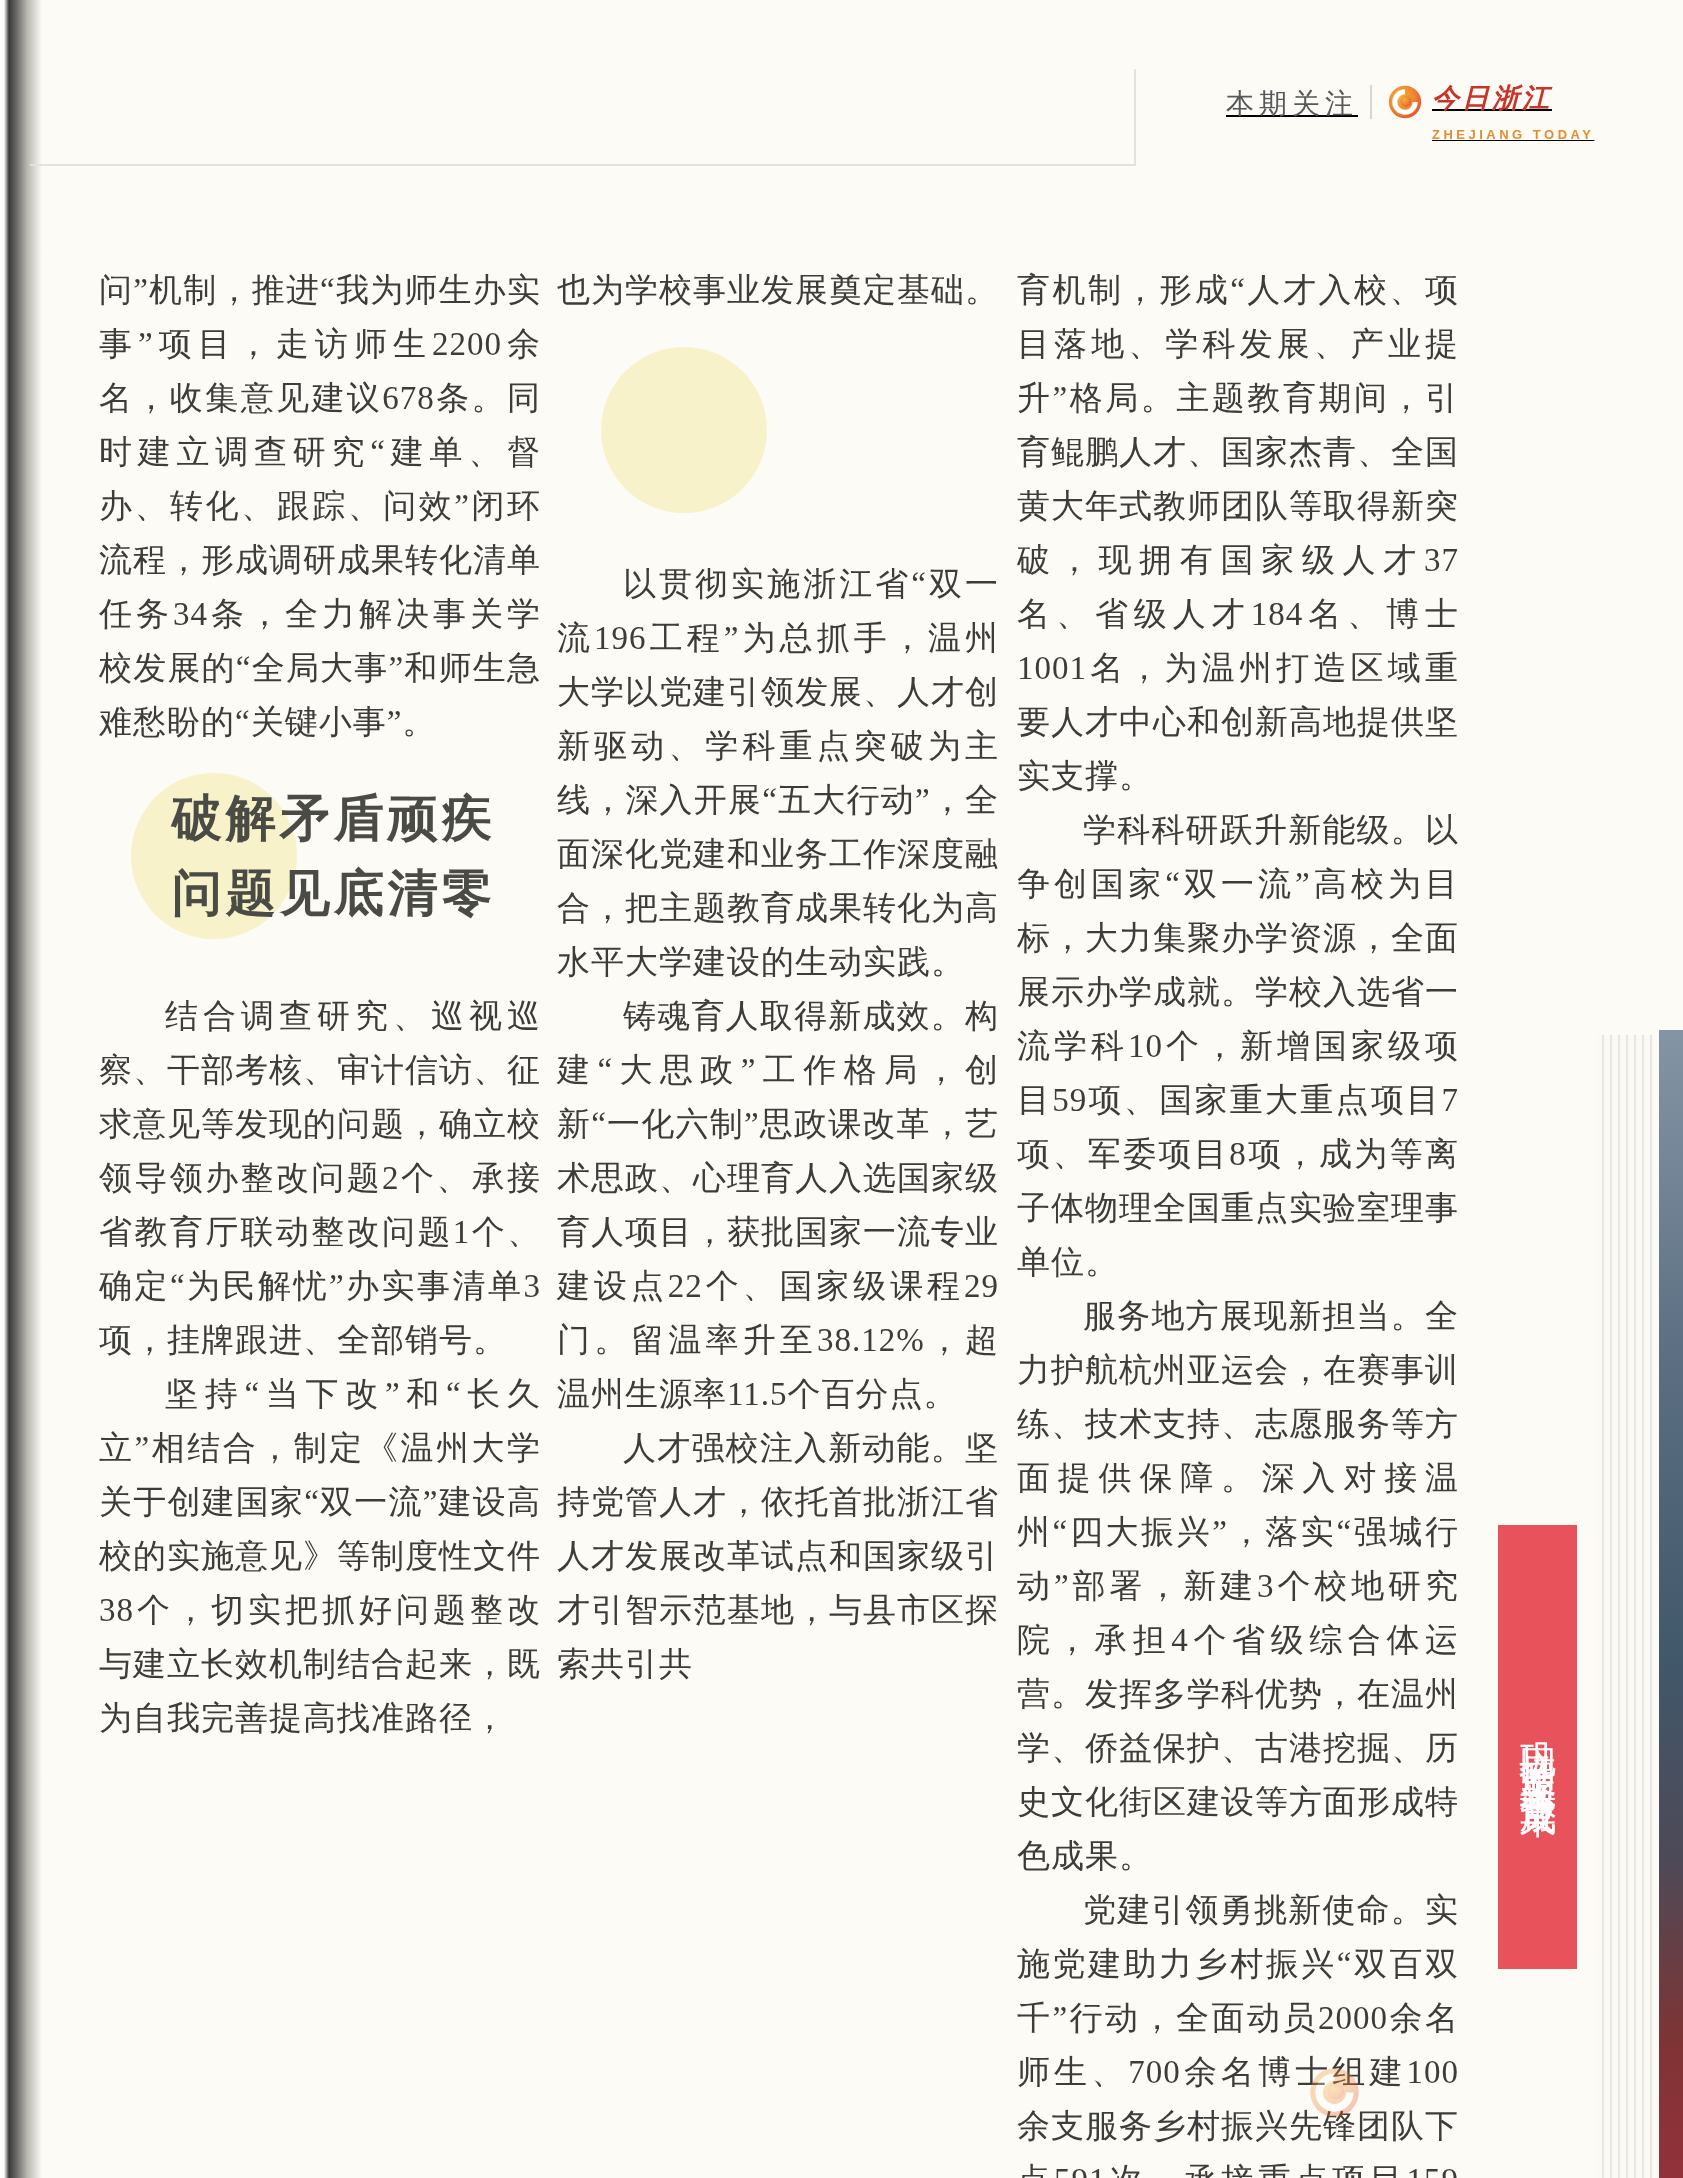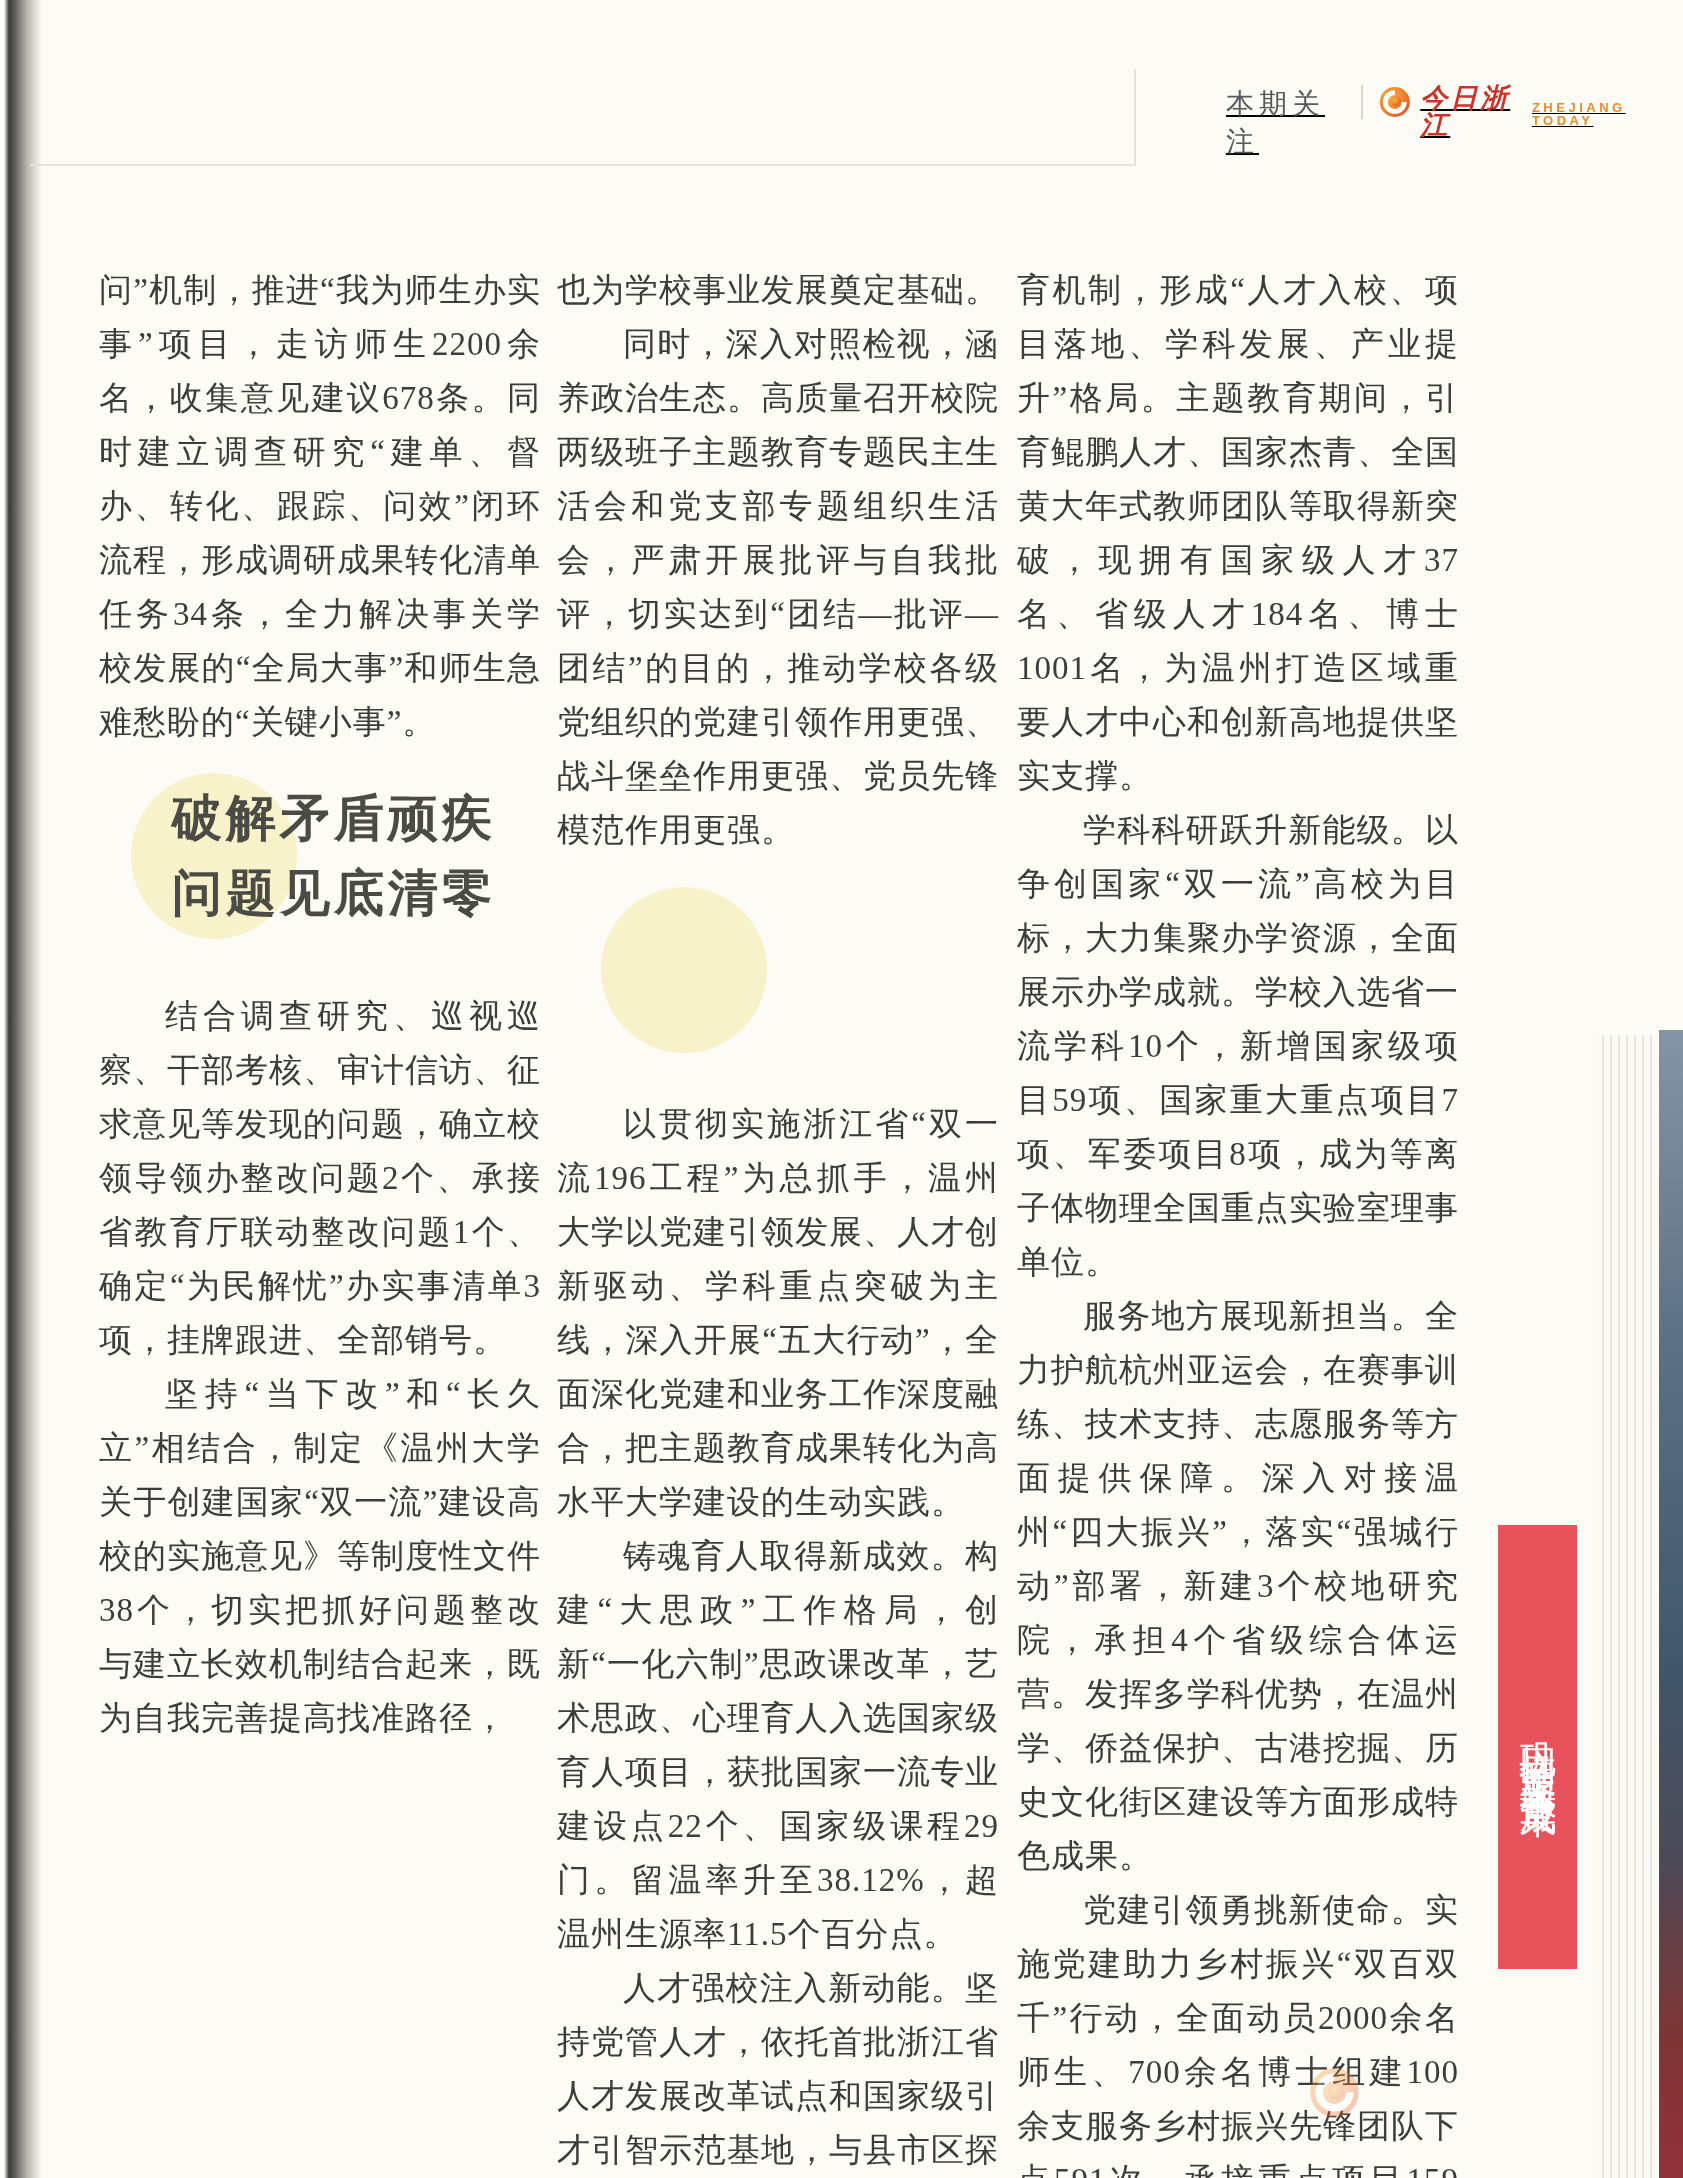--- a/index.html
+++ b/index.html
@@ -11,21 +11,21 @@
   .underpage{position:absolute;left:30px;top:69px;width:1104px;height:95px;
     border-right:2px solid #e4e2db;border-bottom:2px solid #e4e2db;}
   .edge-lines{position:absolute;right:30px;top:1035px;bottom:0;width:57px;opacity:.75;
     background:repeating-linear-gradient(90deg,#faf9f4 0 6px,#e1dfd8 6px 8px);}
   .edge-strip{position:absolute;right:0;top:1030px;bottom:0;width:24px;
     background:linear-gradient(180deg,#8495a5 0%,#5d7083 28%,#41576a 55%,#4d4a58 72%,#7e3434 88%,#93313a 100%);}
   
   .hdr{position:absolute;left:1226px;top:85px;height:51px;display:flex;align-items:flex-start;text-decoration:underline;}
   .hdr .section{font-family:"Liberation Sans","DejaVu Sans",sans-serif;font-size:28px;color:#57585a;letter-spacing:5px;}
   .hdr .divider{width:2px;height:34px;background:#d8d6d0;margin:0 16px 0 12px;}
-  .brand{display:flex;flex-direction:row;line-height:1;margin-left:10px;}
+  .brand{display:flex;flex-direction:column;line-height:1;margin-left:10px;}
   .brand-cn{font-size:27px;font-weight:bold;color:#c9342a;letter-spacing:3px;font-style:italic;}
   .brand-en{font-size:13px;color:#e58c2d;letter-spacing:3.5px;margin-top:16px;font-family:"Liberation Sans",sans-serif;font-weight:bold;}
   
   .col{position:absolute;top:263px;width:442px;font-size:33px;line-height:54px;color:#3c3c3a;
        text-align:justify;text-justify:inter-ideograph;letter-spacing:1px;}
   .col p{margin:0;}
   .col p.ind{text-indent:2em;}
   .c1{left:99px;} .c2{left:557px;} .c3{left:1017px;}
   
   .subhead{position:relative;height:196px;margin:24px 0 20px;}
@@ -84,21 +84,20 @@
         <div>破解矛盾顽疾</div>
         <div>问题见底清零</div>
       </div>
     </div>
     <p class="ind">结合调查研究、巡视巡察、干部考核、审计信访、征求意见等发现的问题，确立校领导领办整改问题2个、承接省教育厅联动整改问题1个、确定“为民解忧”办实事清单3项，挂牌跟进、全部销号。</p>
     <p class="ind">坚持“当下改”和“长久立”相结合，制定《温州大学关于创建国家“双一流”建设高校的实施意见》等制度性文件38个，切实把抓好问题整改与建立长效机制结合起来，既为自我完善提高找准路径，</p>
   </section>
 
   <section class="col c2">
     <p class="cont">也为学校事业发展奠定基础。</p>
-    <p class="ind">同时，深入对照检视，涵养政治生态。高质量召开校院两级班子主题教育专题民主生活会和党支部专题组织生活会，严肃开展批评与自我批评，切实达到“团结—批评—团结”的目的，推动学校各级党组织的党建引领作用更强、战斗堡垒作用更强、党员先锋模范作用更强。</p>
     <div class="subhead">
       <i class="circle"></i>
     </div>
     <p class="ind">以贯彻实施浙江省“双一流196工程”为总抓手，温州大学以党建引领发展、人才创新驱动、学科重点突破为主线，深入开展“五大行动”，全面深化党建和业务工作深度融合，把主题教育成果转化为高水平大学建设的生动实践。</p>
     <p class="ind">铸魂育人取得新成效。构建“大思政”工作格局，创新“一化六制”思政课改革，艺术思政、心理育人入选国家级育人项目，获批国家一流专业建设点22个、国家级课程29门。留温率升至38.12%，超温州生源率11.5个百分点。</p>
     <p class="ind">人才强校注入新动能。坚持党管人才，依托首批浙江省人才发展改革试点和国家级引才引智示范基地，与县市区探索共引共</p>
   </section>
 
   <section class="col c3">
     <p class="cont">育机制，形成“人才入校、项目落地、学科发展、产业提升”格局。主题教育期间，引育鲲鹏人才、国家杰青、全国黄大年式教师团队等取得新突破，现拥有国家级人才37名、省级人才184名、博士1001名，为温州打造区域重要人才中心和创新高地提供坚实支撑。</p>

